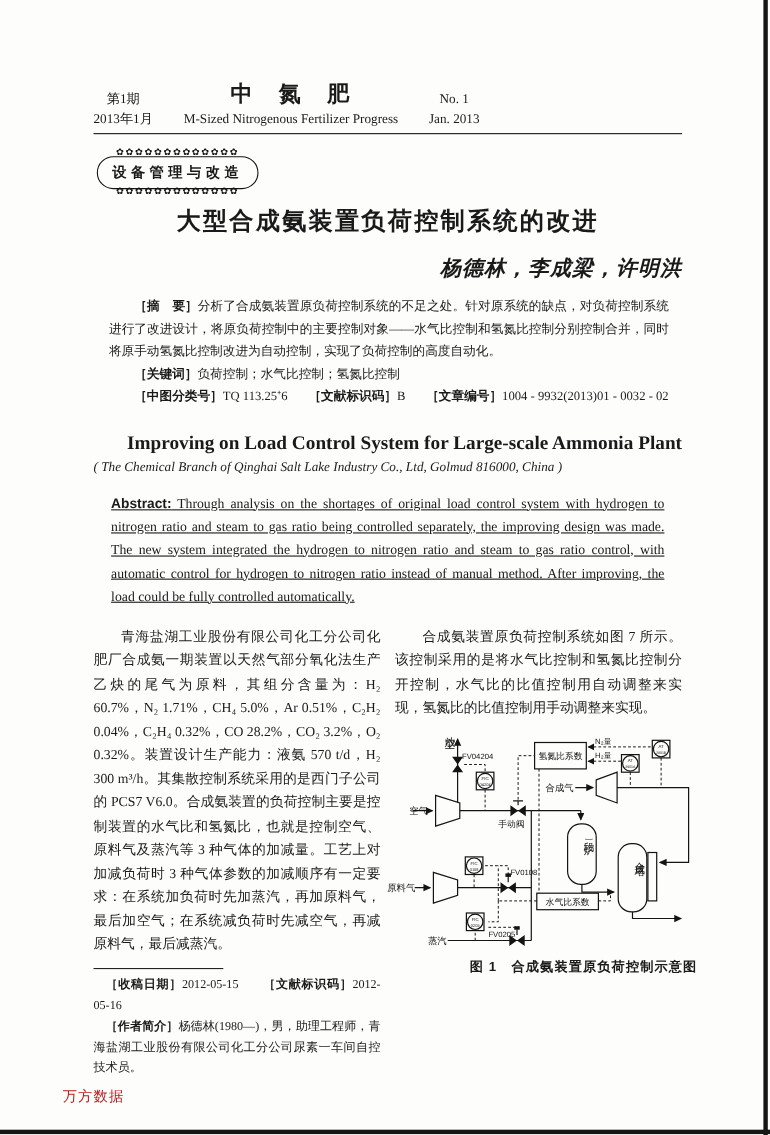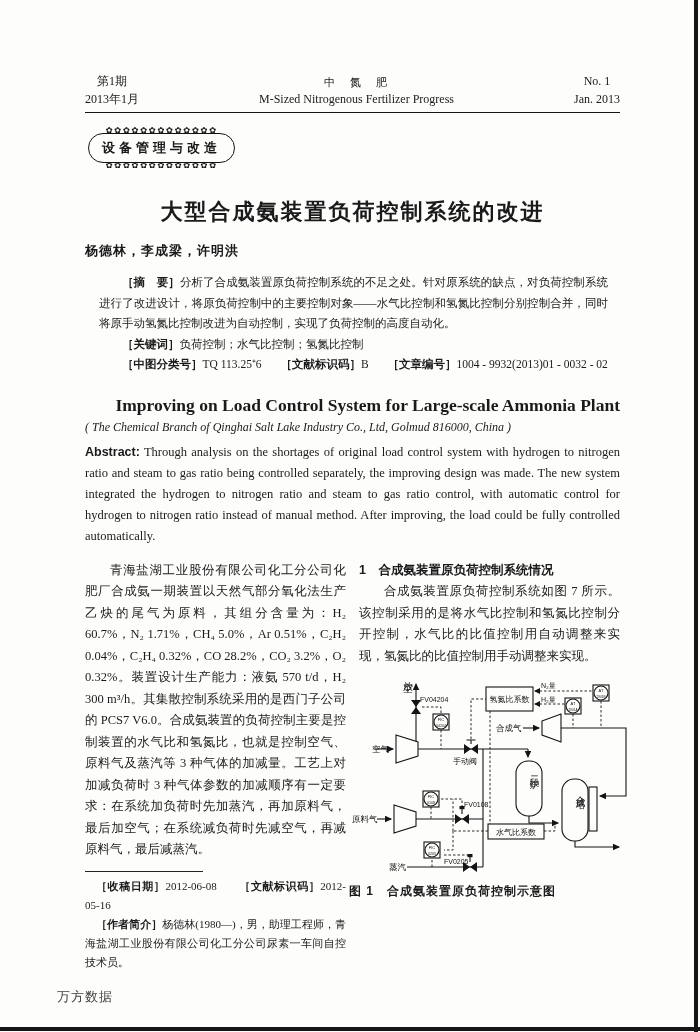--- a/index.html
+++ b/index.html
@@ -2,52 +2,52 @@
 <html><head>
 <meta charset="utf-8">
 <style>
   html,body{margin:0;padding:0;background:#e8e8e8;}
   .page{position:relative;width:700px;height:1032px;background:#fdfdfc;box-sizing:border-box;
         padding:72px 80px 0 85px;font-family:"Liberation Serif",serif;color:#1a1a1a;overflow:hidden;}
   .edge-right{position:absolute;top:0;right:2px;width:4px;height:100%;background:#161616;}
   .edge-bottom{position:absolute;left:0;bottom:1px;width:100%;height:4px;background:#161616;}
 
   
-  .jheader{display:flex;justify-content:space-between;align-items:flex-end;gap:28px;}
+  .jheader{display:flex;justify-content:flex-start;align-items:flex-end;gap:28px;}
   .jh-side{font-size:12px;line-height:18px;text-align:center;}
   .jh-center{text-align:center;}
-  .jh-cn{font-size:11px;font-weight:normal;letter-spacing:2px;font-family:"Liberation Sans",sans-serif;}
+  .jh-cn{font-size:20px;font-weight:bold;letter-spacing:2px;font-family:"Liberation Sans",sans-serif;}
   .jh-en{font-size:12px;line-height:18px;}
   .header-rule{border:none;border-top:1.8px solid #141414;margin:4px 0 0 0;}
 
   
   .badge-wrap{margin-top:14px;width:fit-content;text-align:center;}
   .badge-orn{font-family:"DejaVu Sans",sans-serif;font-size:8.5px;letter-spacing:1.5px;line-height:7px;color:#141414;}
   .badge-box{border:1.6px solid #141414;border-radius:15px;padding:5px 13px;margin:-1px 3px;
              font-family:"Liberation Sans",sans-serif;font-weight:bold;font-size:13px;letter-spacing:4px;}
 
   
-  .title-cn{margin-top:28px;text-align:center;font-family:"Liberation Sans",sans-serif;
+  .title-cn{margin-top:8px;text-align:center;font-family:"Liberation Sans",sans-serif;
             font-weight:bold;font-size:22px;letter-spacing:2px;}
-  .authors-cn{margin-top:15px;text-align:left;font-family:"Liberation Sans",sans-serif;
-              font-weight:bold;font-size:13px;letter-spacing:1px;}
+  .authors-cn{margin-top:15px;text-align:right;font-family:"Liberation Sans",sans-serif;
+              font-weight:bold;font-size:19px;letter-spacing:1px;font-style:italic;}
   .affil-cn{margin-top:6px;text-align:center;font-size:11.5px;}
 
   
   .abs-block{margin:12px 12px 0 14px;font-size:11.5px;line-height:20.5px;text-align:justify;}
   .abs-block p{margin:0;text-indent:2em;}
   .lbl{font-family:"Liberation Sans",sans-serif;font-weight:bold;}
   .clc-pair{margin-right:16px;}
 
   
   .title-en{margin-top:20px;text-align:right;font-weight:bold;font-size:17.5px;}
   .authors-en{margin-top:7px;text-align:center;font-size:13.5px;}
   .affil-en{margin-top:4px;font-style:italic;font-size:12px;}
   .abs-en{margin-top:7px;font-size:12.5px;line-height:21px;text-align:justify;}
-  .abs-en p{margin:0;}
+  .abs-en p{margin:16px;text-decoration:underline;}
 
   
   .columns{display:flex;justify-content:space-between;margin-top:13px;}
   .col{width:261px;font-size:12.5px;line-height:21.5px;text-align:justify;}
   .col p{margin:0;text-indent:2em;}
   .sec-head{font-family:"Liberation Sans",sans-serif;font-weight:bold;font-size:12.5px;
             margin:2px 0 9px 0;text-indent:0 !important;}
 
   
   .fn-rule{width:118px;border:none;border-top:1.2px solid #222;margin:10px 0 5px 0;}
@@ -56,25 +56,25 @@
   .fn p{margin:0;text-indent:1em;}
 
   
   .figure{position:relative;width:285px;margin:4px 0 0 -10px;}
   .figure svg{display:block;}
   .vlabel{position:absolute;writing-mode:vertical-rl;text-orientation:upright;
           font-size:9.5px;letter-spacing:2px;font-family:"Liberation Sans",sans-serif;color:#141414;}
   .vl-vent{left:48px;top:3px;font-size:10px;letter-spacing:1px;}
   .vl-furnace{left:175px;top:97px;}
   .vl-tower{left:221px;top:117px;}
-  .fig-caption{width:285px;text-align:left;font-size:12px;margin-top:5px;
+  .fig-caption{width:285px;text-align:right;font-size:12px;margin-top:5px;
                font-family:"Liberation Sans",sans-serif;font-weight:bold;letter-spacing:1px;}
 
   .watermark{position:absolute;left:57px;top:988px;font-family:"Liberation Sans",sans-serif;
-             font-size:13px;color:#404040;letter-spacing:1px;}
+             font-size:13px;color:#b91c1c;letter-spacing:1px;}
 
   svg text{font-family:"Liberation Sans",sans-serif;fill:#141414;}
   .sline{stroke:#141414;stroke-width:1.1;fill:none;}
   .dline{stroke:#141414;stroke-width:0.9;fill:none;stroke-dasharray:2.5 2;}
   .shape{stroke:#141414;stroke-width:1.1;fill:#fdfdfc;}
   .solid{fill:#141414;stroke:none;}
 </style>
 </head>
 <body>
 
@@ -121,27 +121,26 @@
   <div class="affil-en">( The Chemical Branch of Qinghai Salt Lake Industry Co., Ltd, Golmud 816000, China )</div>
   <div class="abs-en">
     <p><span class="lbl">Abstract:</span><span> Through analysis on the shortages of original load control system with hydrogen to nitrogen ratio and steam to gas ratio being controlled separately, the improving design was made.  The new system integrated the hydrogen to nitrogen ratio and steam to gas ratio control, with automatic control for hydrogen to nitrogen ratio instead of manual method.  After improving, the load could be fully controlled automatically.</span></p>
   </div>
 
   <div class="columns">
     <div class="col">
       <p>青海盐湖工业股份有限公司化工分公司化肥厂合成氨一期装置以天然气部分氧化法生产乙炔的尾气为原料，其组分含量为：H₂ 60.7%，N₂ 1.71%，CH₄ 5.0%，Ar 0.51%，C₂H₂ 0.04%，C₂H₄ 0.32%，CO 28.2%，CO₂ 3.2%，O₂ 0.32%。装置设计生产能力：液氨 570 t/d，H₂ 300 m³/h。其集散控制系统采用的是西门子公司的 PCS7 V6.0。合成氨装置的负荷控制主要是控制装置的水气比和氢氮比，也就是控制空气、原料气及蒸汽等 3 种气体的加减量。工艺上对加减负荷时 3 种气体参数的加减顺序有一定要求：在系统加负荷时先加蒸汽，再加原料气，最后加空气；在系统减负荷时先减空气，再减原料气，最后减蒸汽。</p>
       <hr class="fn-rule">
       <div class="fn">
-        <p><span class="pair"><span class="lbl">［收稿日期］</span><span>2012-06-08</span></span><span><span class="lbl">［文献标识码］</span><span>2012-05-16</span></span></p>
+        <p><span class="pair"><span class="lbl">［收稿日期］</span><span>2012-05-15</span></span><span><span class="lbl">［文献标识码］</span><span>2012-05-16</span></span></p>
         <p><span class="lbl">［作者简介］</span><span>杨德林(1980—)，男，助理工程师，青海盐湖工业股份有限公司化工分公司尿素一车间自控技术员。</span></p>
       </div>
     </div>
 
     <div class="col">
-      <p class="sec-head">1　合成氨装置原负荷控制系统情况</p>
       <p>合成氨装置原负荷控制系统如图 7 所示。该控制采用的是将水气比控制和氢氮比控制分开控制，水气比的比值控制用自动调整来实现，氢氮比的比值控制用手动调整来实现。</p>
 
       <div class="figure">
         <svg width="285" height="205" viewBox="0 0 285 205">
           <defs>
             <marker id="arw" markerWidth="7" markerHeight="7" refX="5.5" refY="3" orient="auto">
               <path d="M0,0 L6.5,3 L0,6 Z" fill="#141414"></path>
             </marker>
           </defs>
 

